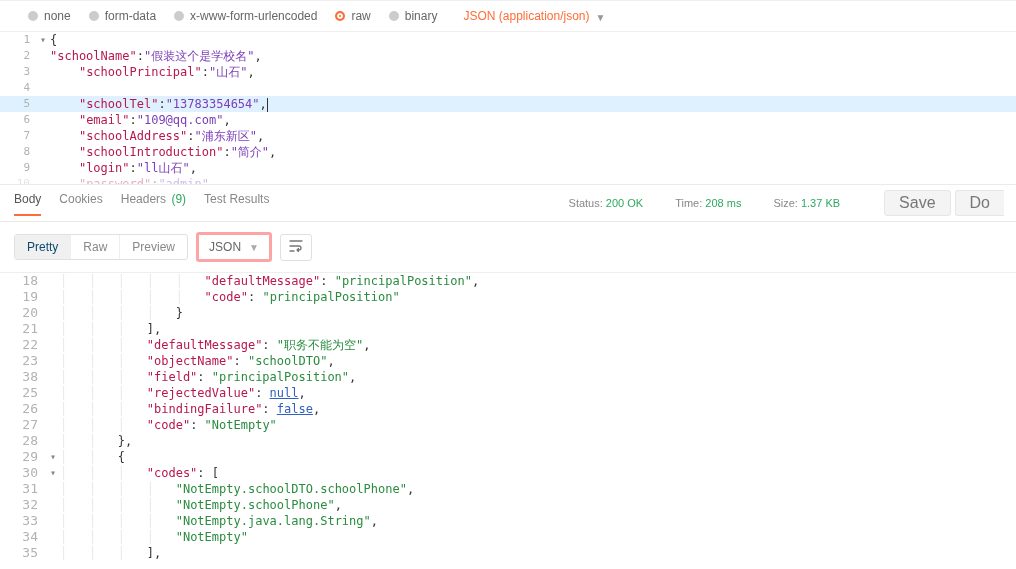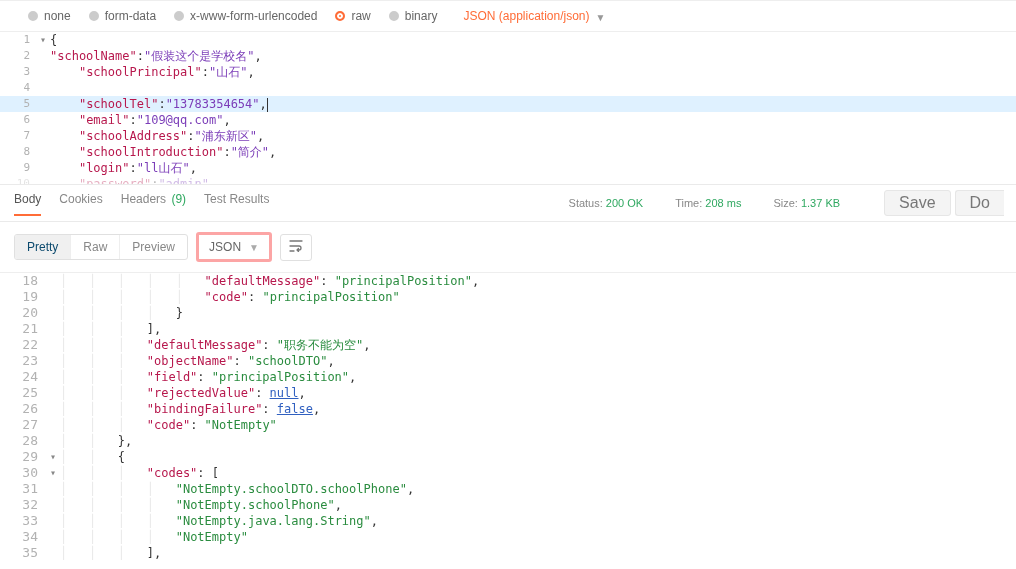--- a/index.html
+++ b/index.html
@@ -195,21 +195,21 @@
       <span class="ln">22</span>
       <span class="fold"></span>
       <span class="code"><span class="guide">│</span>   <span class="guide">│</span>   <span class="guide">│</span>   <span class="tok-key">"defaultMessage"</span><span class="tok-p">: </span><span class="tok-str">"职务不能为空"</span><span class="tok-p">,</span></span>
     </div>
     <div class="row">
       <span class="ln">23</span>
       <span class="fold"></span>
       <span class="code"><span class="guide">│</span>   <span class="guide">│</span>   <span class="guide">│</span>   <span class="tok-key">"objectName"</span><span class="tok-p">: </span><span class="tok-str">"schoolDTO"</span><span class="tok-p">,</span></span>
     </div>
     <div class="row">
-      <span class="ln">24</span>
+      <span class="ln">38</span>
       <span class="fold"></span>
       <span class="code"><span class="guide">│</span>   <span class="guide">│</span>   <span class="guide">│</span>   <span class="tok-key">"field"</span><span class="tok-p">: </span><span class="tok-str">"principalPosition"</span><span class="tok-p">,</span></span>
     </div>
     <div class="row">
       <span class="ln">25</span>
       <span class="fold"></span>
       <span class="code"><span class="guide">│</span>   <span class="guide">│</span>   <span class="guide">│</span>   <span class="tok-key">"rejectedValue"</span><span class="tok-p">: </span><span class="tok-kw">null</span><span class="tok-p">,</span></span>
     </div>
     <div class="row">
       <span class="ln">26</span>

